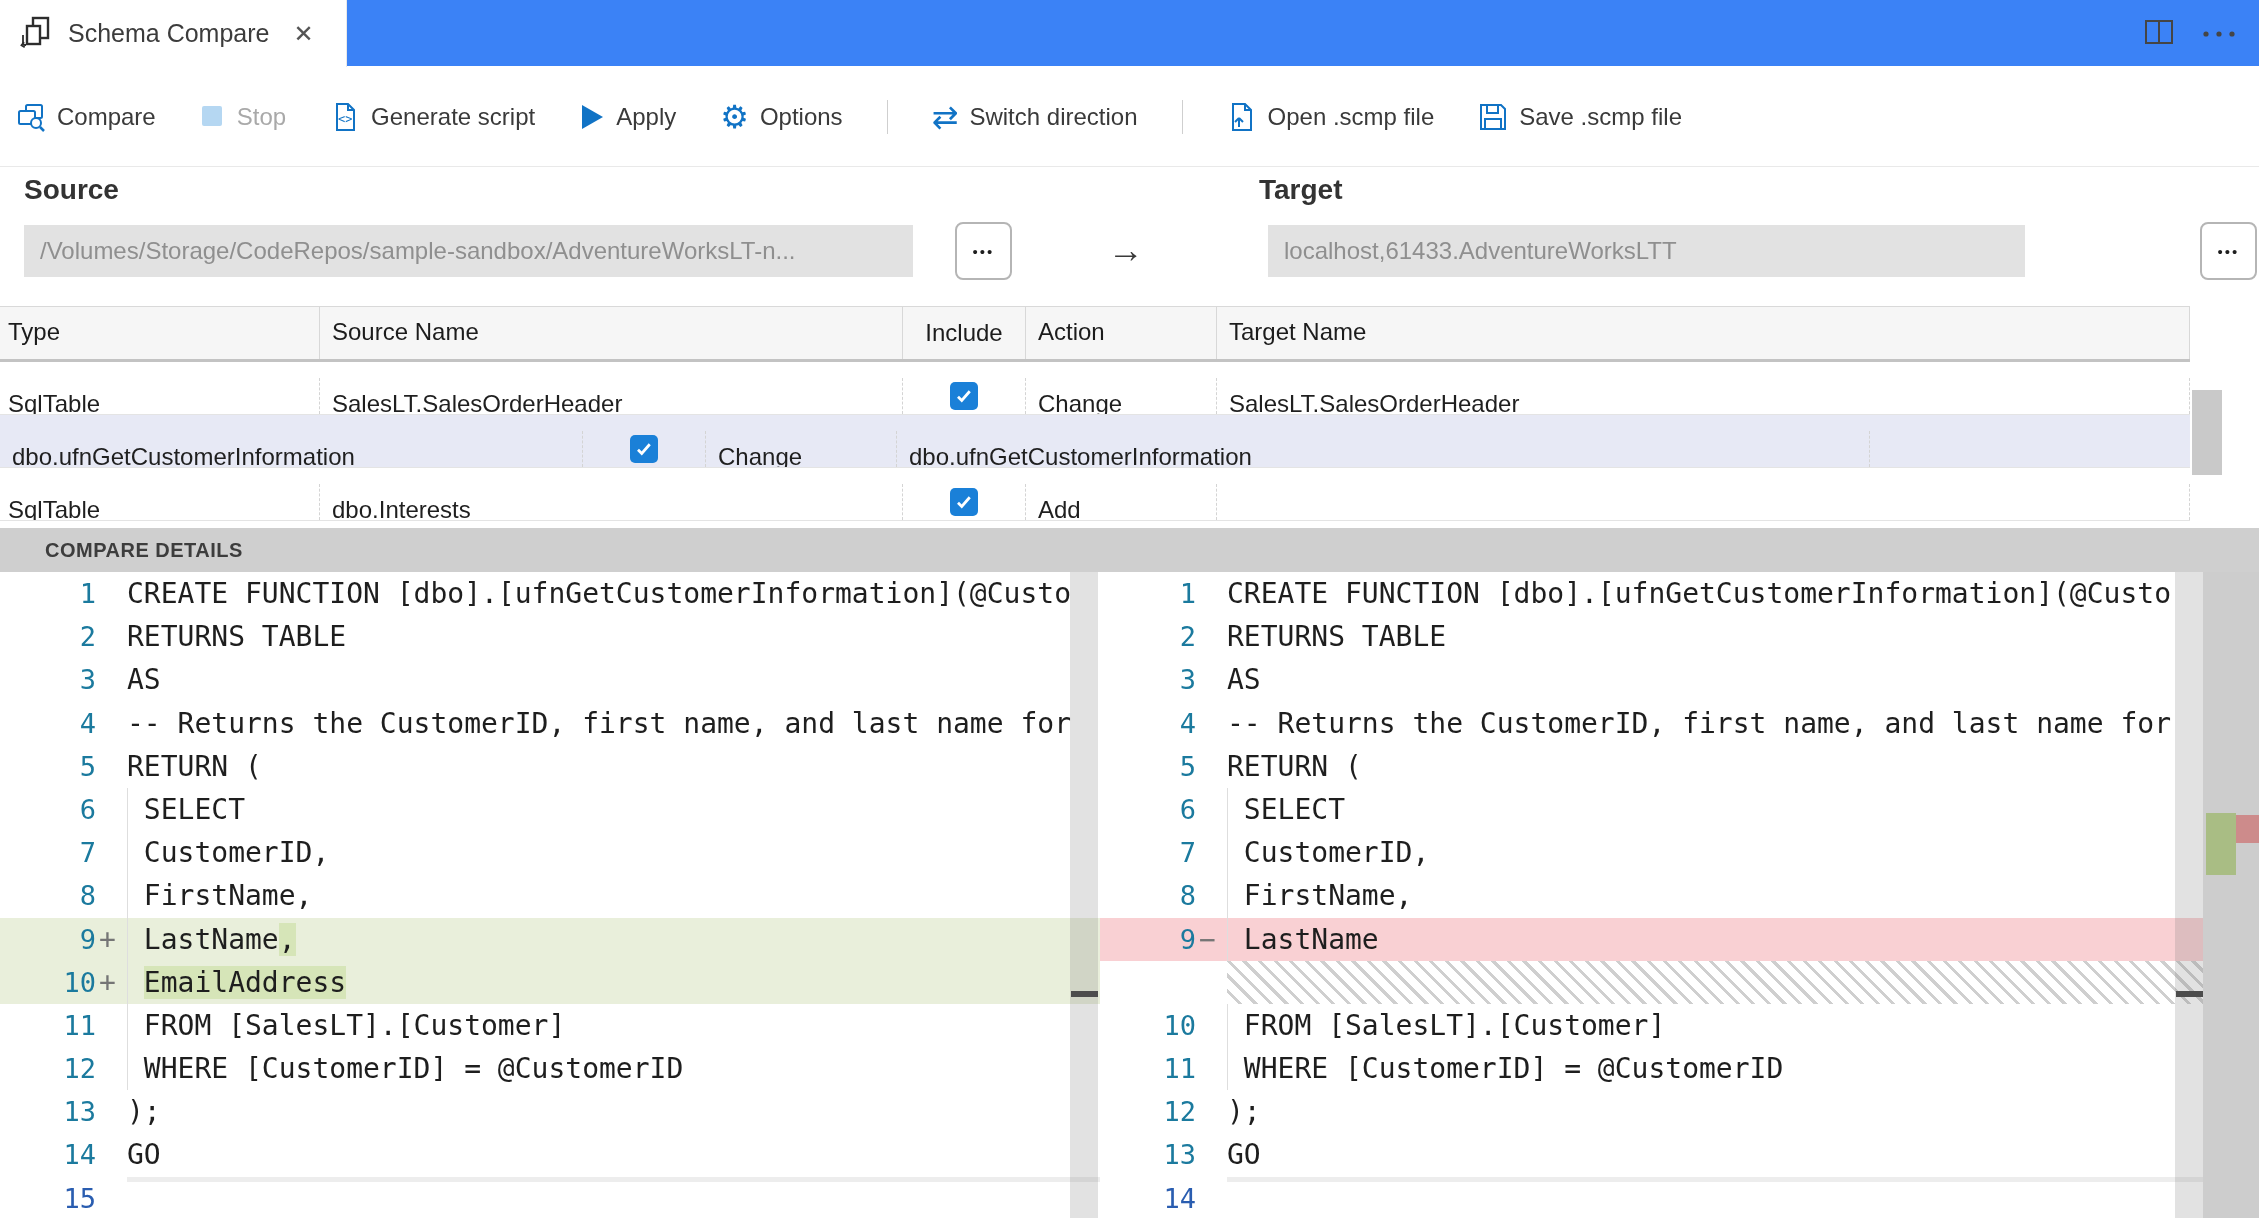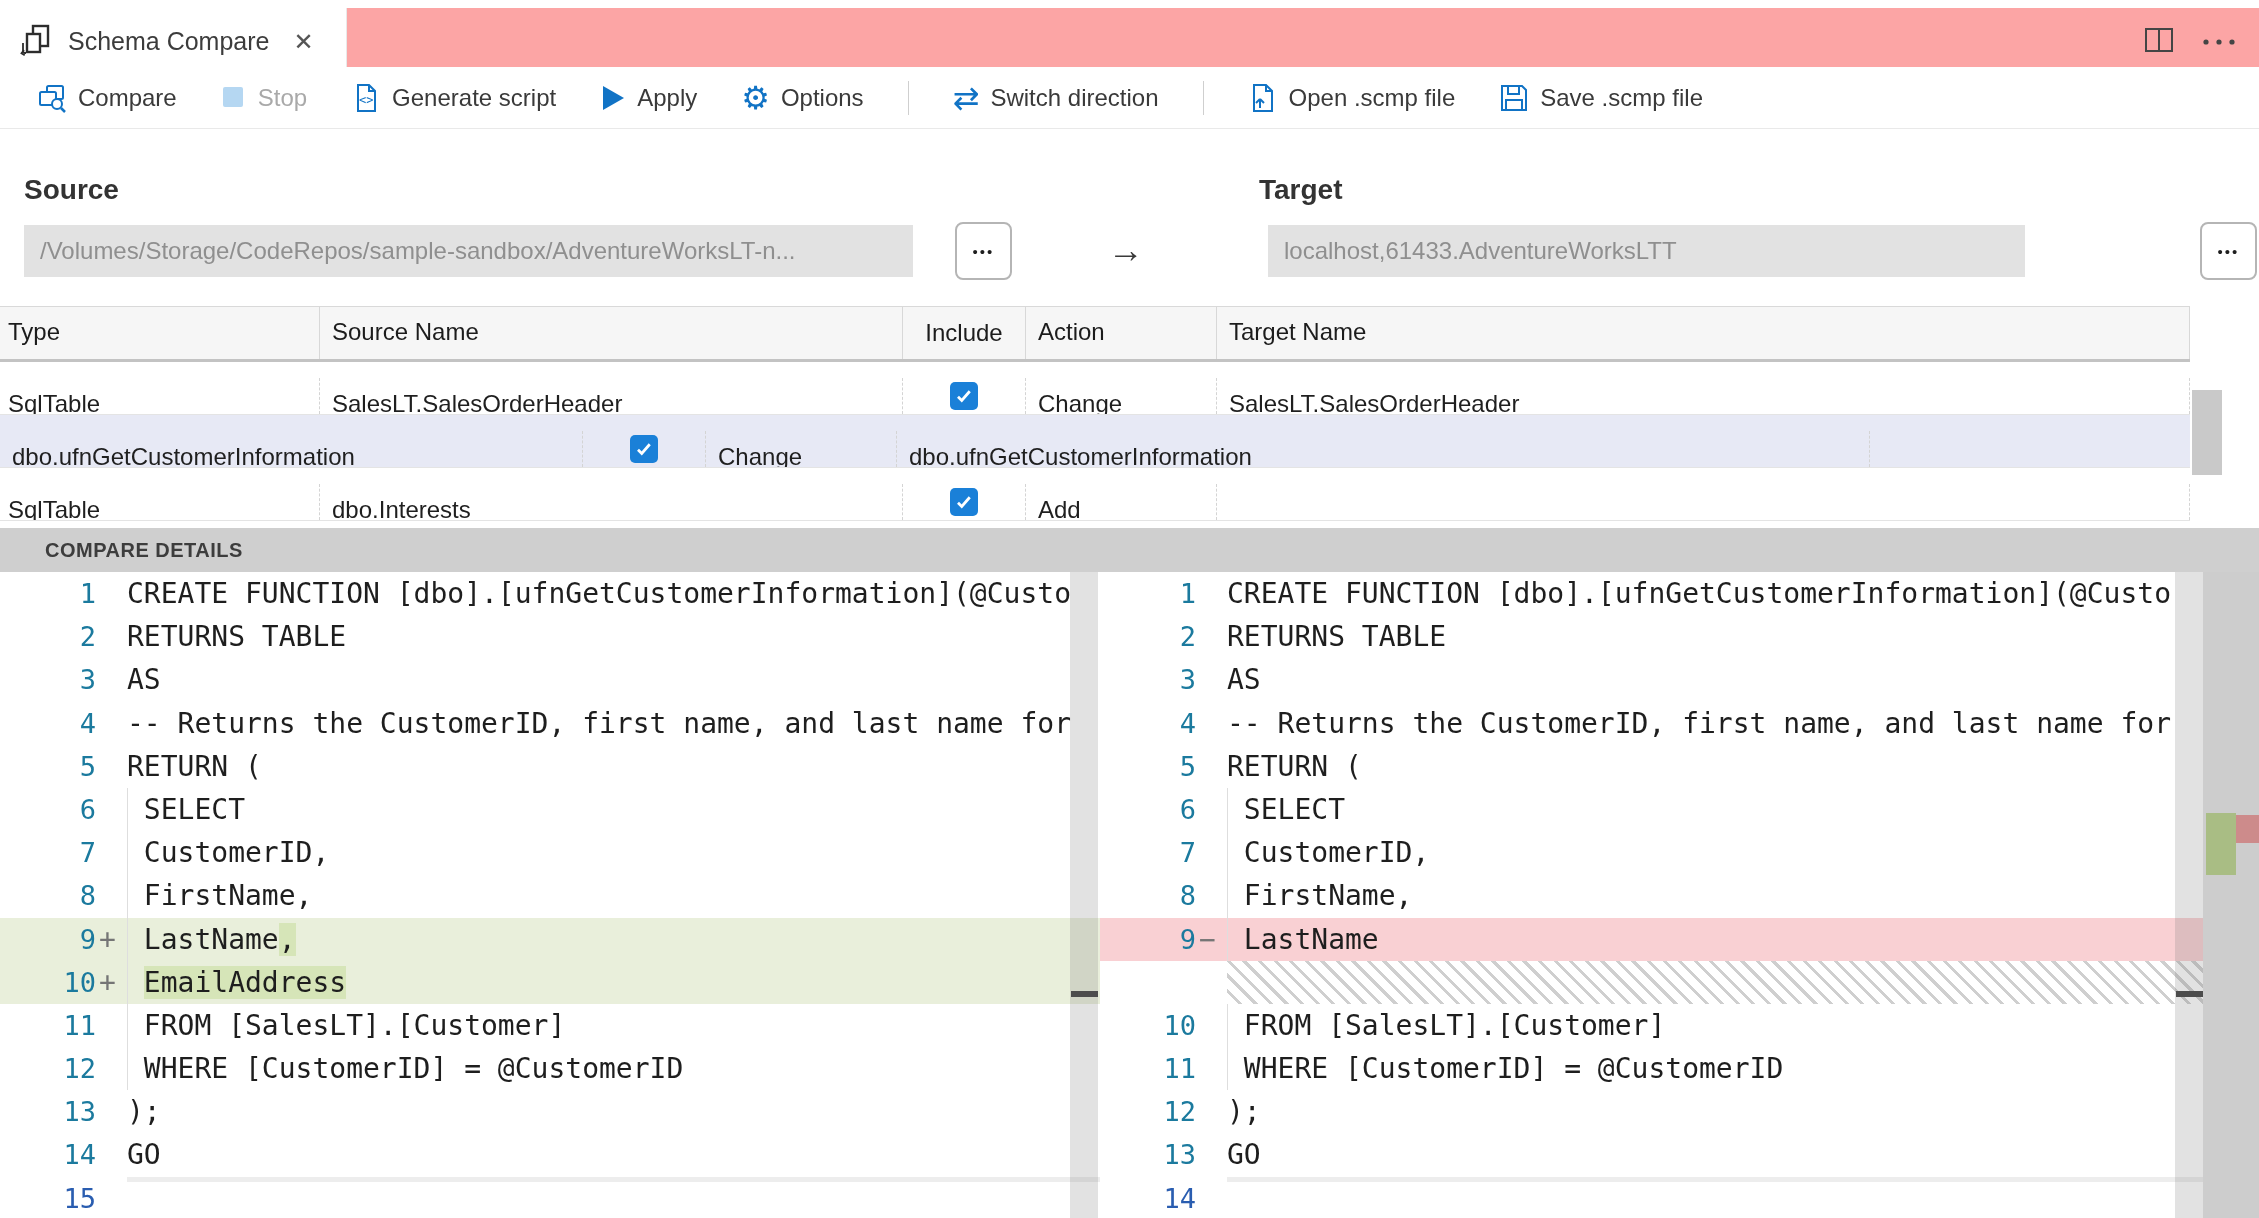--- a/index.html
+++ b/index.html
@@ -1,30 +1,30 @@
 <!DOCTYPE html>
 <html style="--accent: #1173c5; --toolbar-text: #3a3a3a; --disabled-text: #a9a9a9; --heading-text: #333333; --input-bg: #e2e2e2; --input-text: #8f8f8f; --selected-row-bg: #e7e9f5; --checkbox-bg: #1a80d8; --insert-line: #e9efdb; --insert-char: #d6e5b8; --delete-line: #f9d0d3; --line-number: #1b7a9e; --current-line-number: #2a5db0; --ruler-green: #a9bd84; --ruler-red: #cd8b8b; --bar-bg: #cfcfcf;"><head>
 <meta charset="utf-8">
 <style>
   html,body{margin:0;padding:0;background:#fff;}
   .app{position:relative;width:2259px;height:1218px;overflow:hidden;background:#fff;
        font-family:"Liberation Sans",sans-serif;color:#333;}
 
   
-  .tabbar{position:absolute;left:0;top:8px;width:2259px;height:66px;background:#fca5a5;}
+  .tabbar{position:absolute;left:0;top:0;width:2259px;height:66px;background:#3b82f6;}
   .tab{position:absolute;left:0;top:0;width:346px;height:67px;background:#fff;
        display:flex;align-items:center;border-right:1px solid #e9e9e9;}
   .tabicon{margin-left:20px;display:flex;align-items:center;}
   .tabtitle{margin-left:14px;font-size:25px;color:#3c3c3c;white-space:nowrap;}
   .tabclose{margin-left:24px;font-size:24px;color:#555;cursor:pointer;}
   .winicons{position:absolute;right:22px;top:0;height:67px;display:flex;align-items:center;gap:26px;}
 
   
-  .toolbar{position:absolute;left:0;top:67px;width:2259px;height:62px;background:#fff;
-           border-bottom:1px solid #e9e9e9;display:flex;align-items:center;padding-left:37px;box-sizing:border-box;gap:44px;}
+  .toolbar{position:absolute;left:0;top:67px;width:2259px;height:100px;background:#fff;
+           border-bottom:1px solid #e9e9e9;display:flex;align-items:center;padding-left:16px;box-sizing:border-box;gap:44px;}
   .titem{display:flex;align-items:center;gap:11px;cursor:pointer;}
   .ticon{display:flex;align-items:center;color:var(--accent);}
   .ticon .glyph{font-size:32px;line-height:32px;color:var(--accent);}
   .tlabel{font-size:24px;color:var(--toolbar-text);white-space:nowrap;}
   .titem.disabled .tlabel{color:var(--disabled-text);}
   .tsep{width:1px;height:34px;background:#cfcfcf;}
 
   
   .sheading{position:absolute;top:174px;font-size:28px;font-weight:bold;color:var(--heading-text);}
   #source-heading{left:24px;} #target-heading{left:1259px;}

